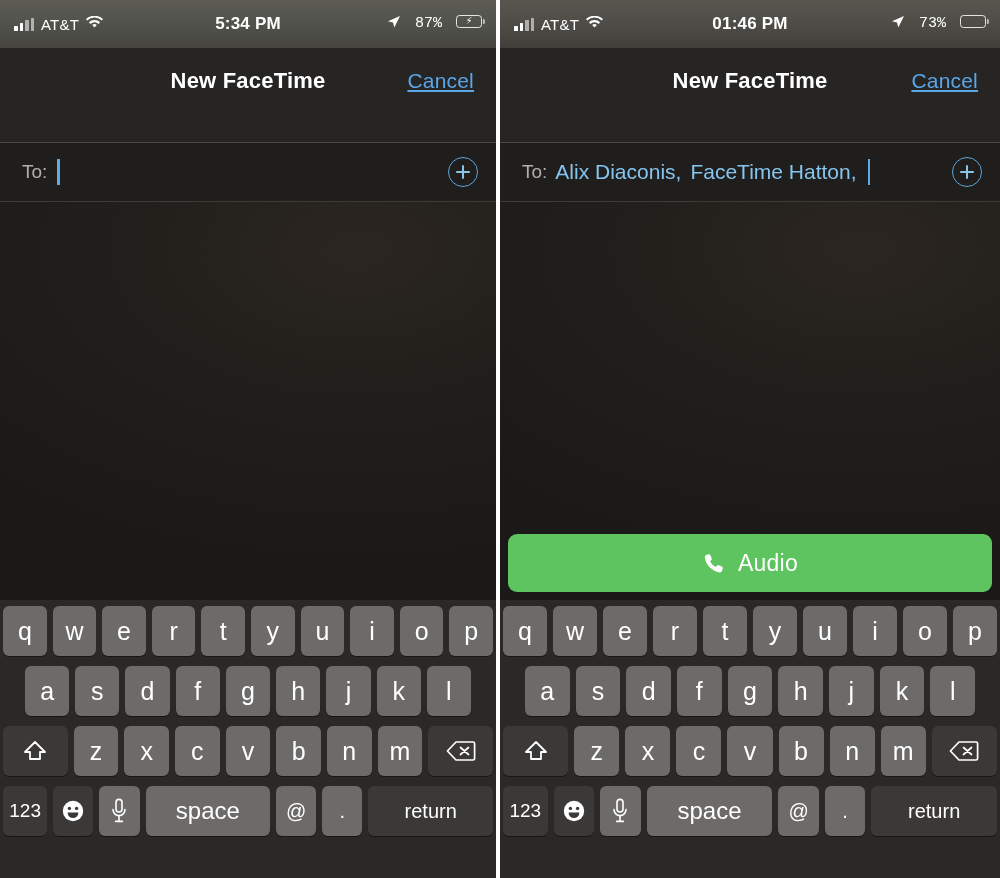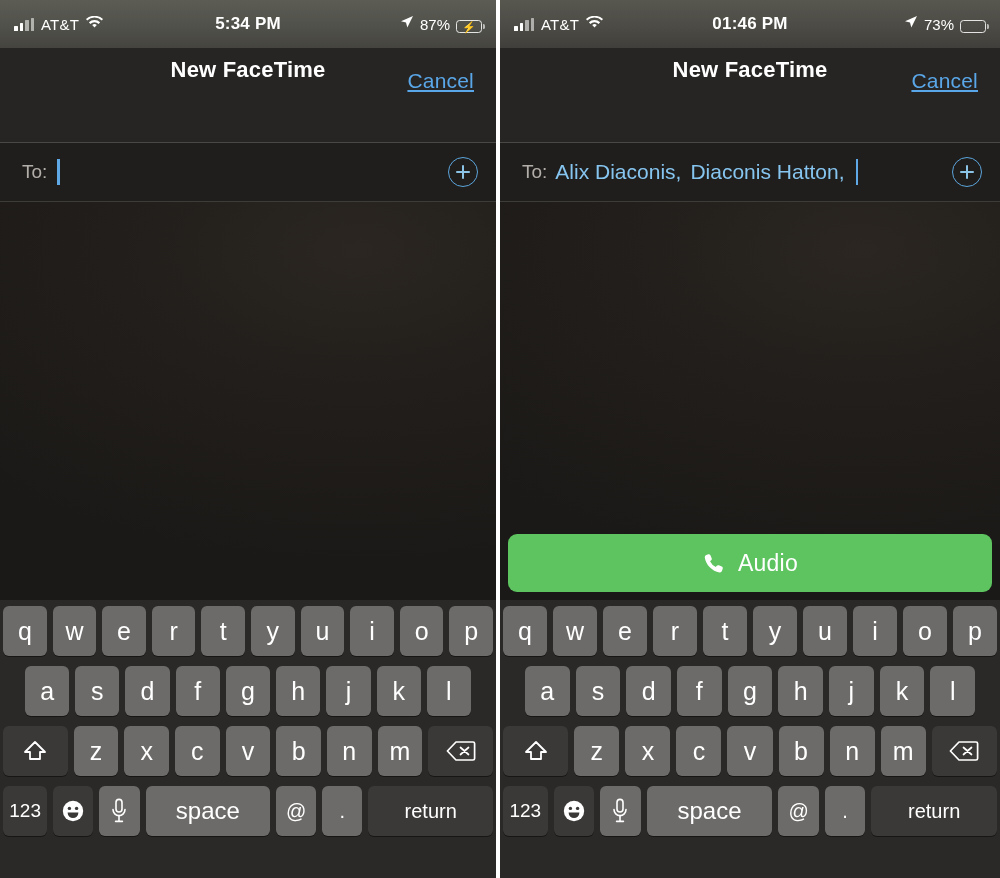--- a/index.html
+++ b/index.html
@@ -36,21 +36,21 @@
     display: flex;
     align-items: center;
     padding: 0 14px;
     color: #ffffff;
   }
   .panel.right .statusbar {
     background: linear-gradient(180deg,#57564f 0%,#4c4b45 55%,#413f3b 100%);
   }
   .sb-left { display:flex; align-items:center; gap:7px; flex:1 1 0; }
   .sb-center { flex: 0 0 auto; font-size: 17px; font-weight: bold; letter-spacing: .2px; }
-  .sb-right { display:flex; align-items:flex-end; justify-content:flex-end; gap:6px; flex:1 1 0; }
+  .sb-right { display:flex; align-items:flex-start; justify-content:flex-end; gap:14px; flex:1 1 0;font-family:Liberation Mono, monospace; }
   .sb-carrier { font-size: 15px; font-weight: 500; letter-spacing: .2px; }
   .sb-pct { font-size: 15px; font-weight: 500; }
 
   .bars { display:flex; align-items:flex-end; gap:2px; height:13px; }
   .bars i { display:block; width:3.5px; background:#ffffff; border-radius:.5px; }
   .bars i:nth-child(1){ height:5px; }
   .bars i:nth-child(2){ height:8px; }
   .bars i:nth-child(3){ height:11px; opacity:.55; }
   .bars i:nth-child(4){ height:13px; opacity:.55; }
 
@@ -74,21 +74,21 @@
   }
 
   
   .navbar {
     flex: 0 0 94px;
     position: relative;
     background: #272523;
     display: flex;
     align-items: flex-start;
     justify-content: center;
-    padding-top: 9px;
+    padding-top: 20px;
   }
   .nav-title { color:#ffffff; font-size:22px; font-weight:bold; letter-spacing:.2px; }
   .nav-cancel {
     position:absolute; right:22px; top:21px;
     color:#59a6e8; font-size:21px; letter-spacing:.2px;text-decoration:underline;
   }
   .nav-sep { height:1px; background:#4a4845; }
 
   
   .tofield {
@@ -330,21 +330,21 @@
       <div class="nav-title">New FaceTime</div>
       <div class="nav-cancel">Cancel</div>
     </div>
     <div class="nav-sep"></div>
 
     <div class="tofield">
       <span class="to-label">To:</span>
       <span class="to-tokens">
         <span class="token">Alix Diaconis</span>
           <span class="token-comma">,</span>
-        <span class="token">Diaconis Hatton</span>
+        <span class="token">FaceTime Hatton</span>
           <span class="token-comma">,</span>
         <span class="caret"></span>
       </span>
       <span class="plus-btn"></span>
     </div>
     <div class="to-sep"></div>
 
     <div class="preview">
       <div class="callbar">
         <div class="callbtn">

